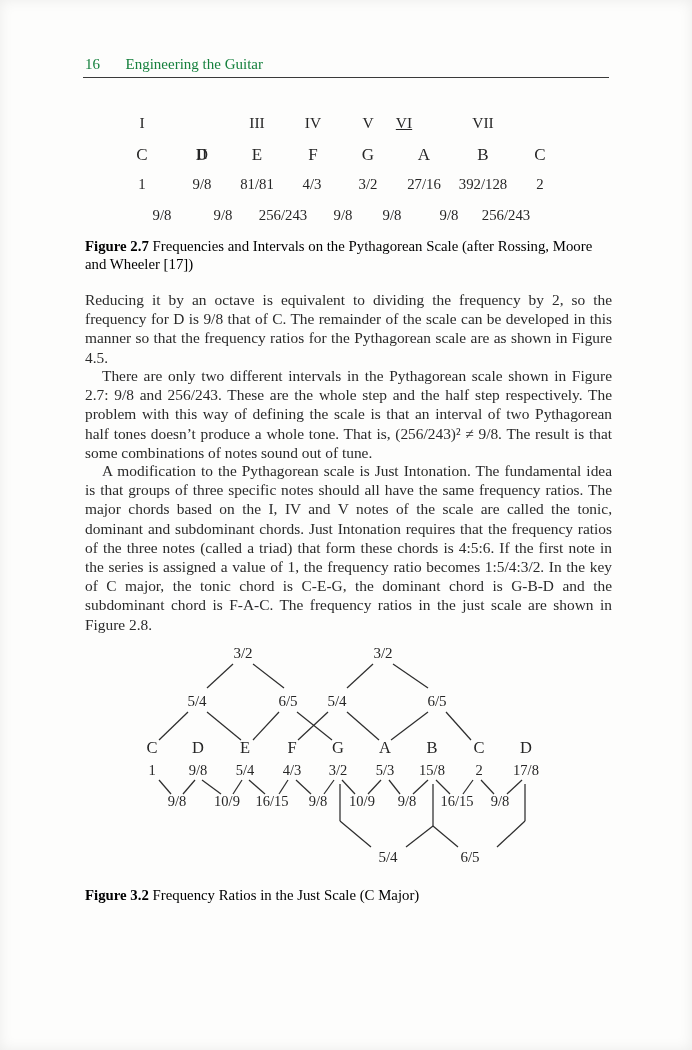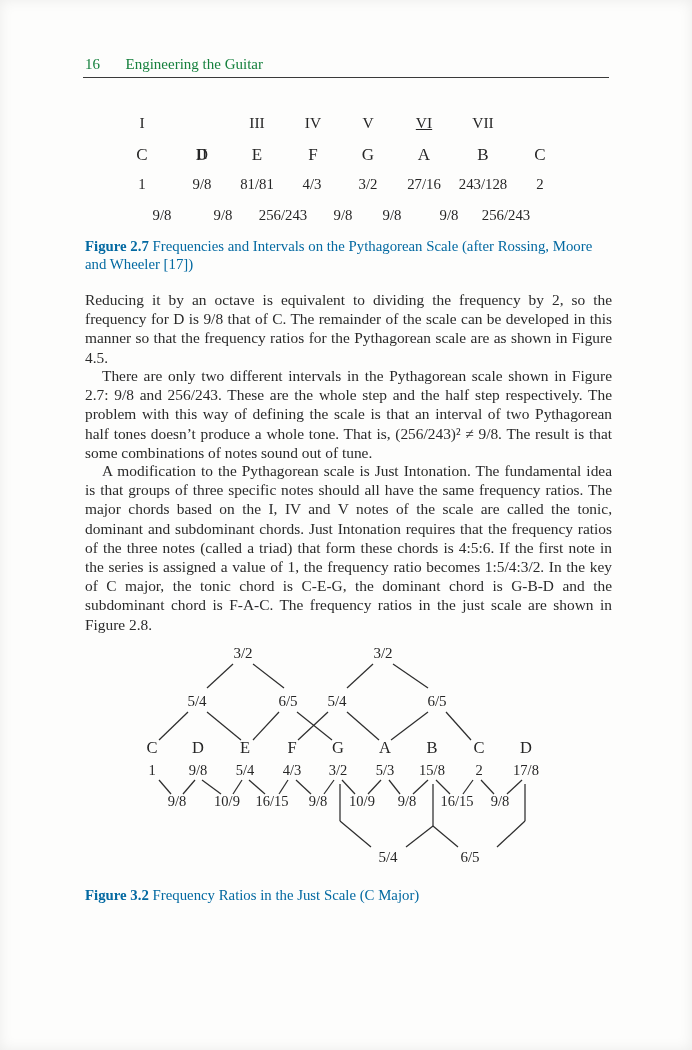--- a/index.html
+++ b/index.html
@@ -16,21 +16,21 @@
   .center{transform:translateX(-50%);white-space:nowrap;}
   
   .hdr{font-size:15px;color:#15803d;}
   .hdr-rule{position:absolute;left:83px;top:77px;width:526px;height:0;border-top:1.6px solid #3a3a3a;}
   
   .t-roman{font-size:15.5px;}
   .t-note{font-size:17px;}
   .t-ratio{font-size:14.8px;}
   .t-int{font-size:14.8px;}
   
-  .caption{font-size:14.8px;line-height:18px;width:527px;color:#0369a1;}
+  .caption{font-size:14.8px;line-height:18px;width:527px;color:#000000;}
   .caption b{font-weight:bold;}
   
   .para{font-size:15.4px;line-height:19.2px;width:527px;text-align:justify;color:#2a2a2a;}
   .para.indent{text-indent:17px;}
   
   .d28 line{stroke:#2e2e2e;stroke-width:1.25;}
   .d28 text{font-family:"Liberation Serif", serif;font-size:15px;fill:#262626;text-anchor:middle;}
   .d28 text.note{font-size:16.5px;}
   .d28 text.small{font-size:14.5px;}
 </style>
@@ -44,39 +44,39 @@
 </div>
 <div class="hdr-rule"></div>
 
 <div>
 
   <span class="abs center t-roman" style="left:142px;top:114px;">I</span>
   <span class="abs center t-roman" style="left:202px;top:114px;margin-top:31px;">II</span>
   <span class="abs center t-roman" style="left:257px;top:114px;">III</span>
   <span class="abs center t-roman" style="left:313px;top:114px;">IV</span>
   <span class="abs center t-roman" style="left:368px;top:114px;">V</span>
-  <span class="abs center t-roman" style="left:424px;top:114px;text-decoration:underline;">VI</span>
+  <span class="abs center t-roman" style="left:404px;top:114px;text-decoration:underline;">VI</span>
   <span class="abs center t-roman" style="left:483px;top:114px;">VII</span>
 
   <span class="abs center t-note" style="left:142px;top:145px;">C</span>
   <span class="abs center t-note" style="left:202px;top:145px;">D</span>
   <span class="abs center t-note" style="left:257px;top:145px;">E</span>
   <span class="abs center t-note" style="left:313px;top:145px;">F</span>
   <span class="abs center t-note" style="left:368px;top:145px;">G</span>
   <span class="abs center t-note" style="left:424px;top:145px;">A</span>
   <span class="abs center t-note" style="left:483px;top:145px;">B</span>
   <span class="abs center t-note" style="left:540px;top:145px;">C</span>
 
   <span class="abs center t-ratio" style="left:142px;top:176px;">1</span>
   <span class="abs center t-ratio" style="left:202px;top:176px;">9/8</span>
   <span class="abs center t-ratio" style="left:257px;top:176px;">81/81</span>
   <span class="abs center t-ratio" style="left:312px;top:176px;">4/3</span>
   <span class="abs center t-ratio" style="left:368px;top:176px;">3/2</span>
   <span class="abs center t-ratio" style="left:424px;top:176px;">27/16</span>
-  <span class="abs center t-ratio" style="left:483px;top:176px;">243/128</span>
+  <span class="abs center t-ratio" style="left:483px;top:176px;">392/128</span>
   <span class="abs center t-ratio" style="left:540px;top:176px;">2</span>
 
   <span class="abs center t-int" style="left:162px;top:207px;">9/8</span>
   <span class="abs center t-int" style="left:223px;top:207px;">9/8</span>
   <span class="abs center t-int" style="left:283px;top:207px;">256/243</span>
   <span class="abs center t-int" style="left:343px;top:207px;">9/8</span>
   <span class="abs center t-int" style="left:392px;top:207px;">9/8</span>
   <span class="abs center t-int" style="left:449px;top:207px;">9/8</span>
   <span class="abs center t-int" style="left:506px;top:207px;">256/243</span>
 </div>

